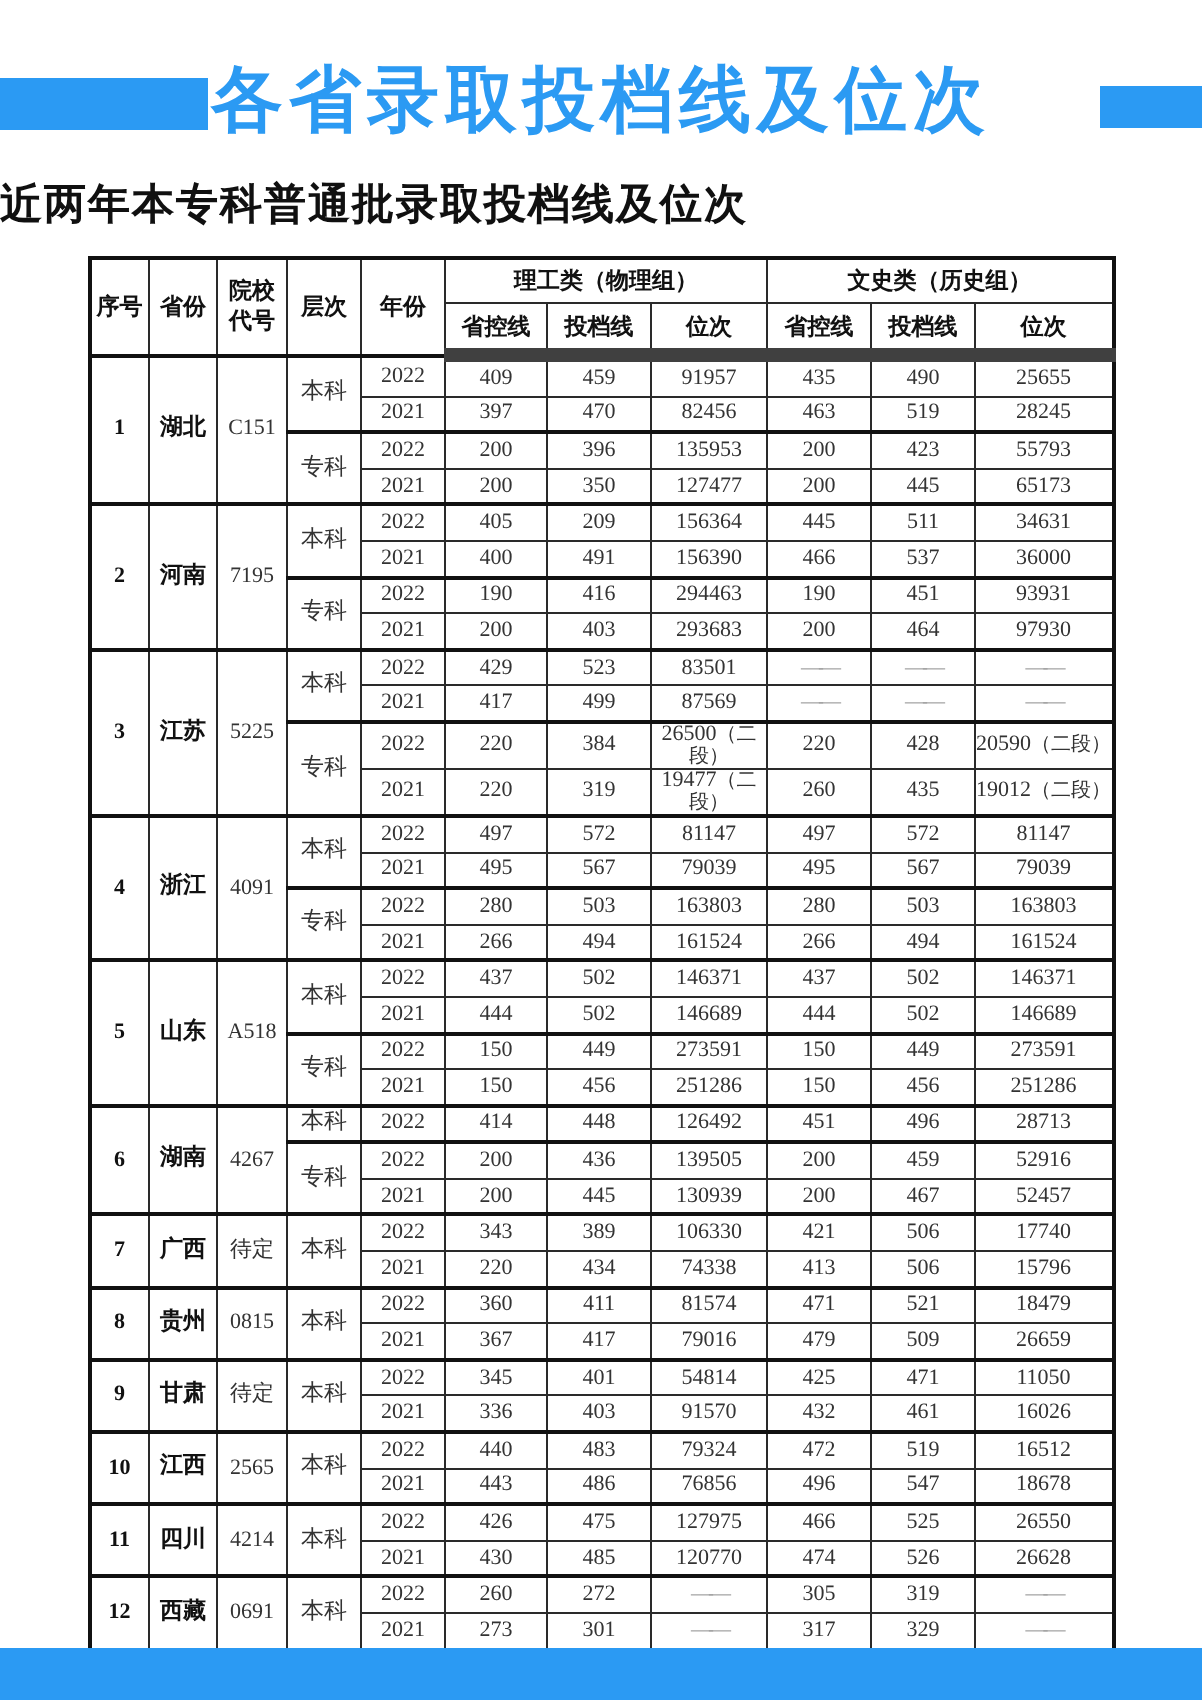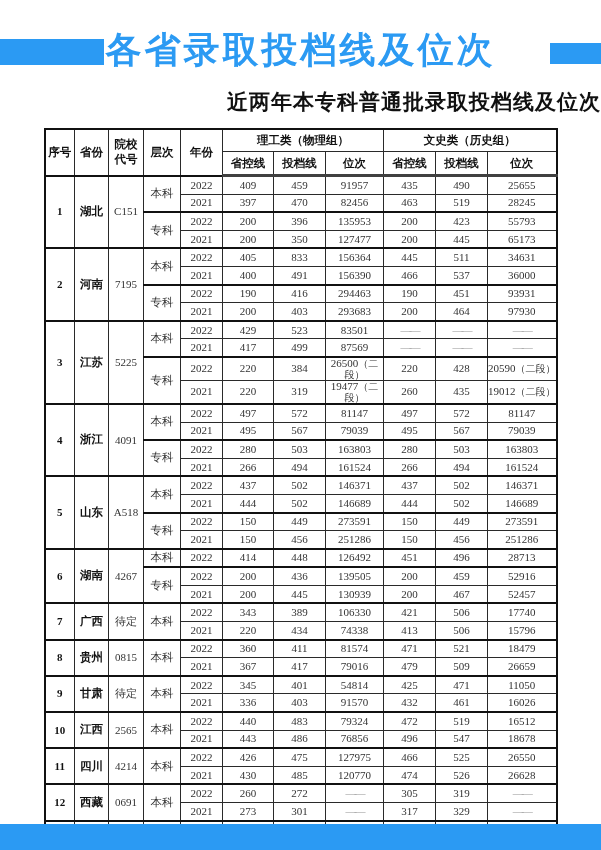--- a/index.html
+++ b/index.html
@@ -8,33 +8,33 @@
     font-family:"Liberation Sans", sans-serif;
   }
   .header-band{position:relative;height:74px;}
   .bar-left{position:absolute;left:0;top:39px;width:104px;height:26px;background:#2b9af3;}
   .bar-right{position:absolute;right:0;top:43px;width:51px;height:21px;background:#2b9af3;}
   .main-title{
     margin:0;position:absolute;left:0;right:0;top:32px;text-align:center;
     font-size:36px;font-weight:bold;color:#2b9af3;letter-spacing:3px;line-height:1;
   }
   .subtitle{
-    margin:14px 0 0 0;text-align:right;font-size:21px;font-weight:bold;color:#101010;
+    margin:14px 0 0 0;text-align:left;font-size:21px;font-weight:bold;color:#101010;
     letter-spacing:1px;
   }
   table{
     border-collapse:collapse;table-layout:fixed;margin:12px auto 0 auto;
     border:2px solid #111;font-family:"Liberation Serif","DejaVu Serif",serif;
   }
   th,td{
     border:1px solid #2a2a2a;text-align:center;vertical-align:middle;padding:0;overflow:hidden;
   }
   thead th{font-size:11.5px;font-weight:bold;color:#111;}
   thead tr.group-row th{height:21px;}
-  thead tr.sub-row th{height:22px;border-bottom:3px solid #404040;margin-left:21px;}
+  thead tr.sub-row th{height:22px;border-bottom:7px solid #404040;margin-left:21px;}
   td{height:16.6px;font-size:11px;color:#333;line-height:1;}
   tbody.province-group{border-top:2px solid #111;}
   tr.level-start td{border-top:2px solid #111;}
   td.bold{font-weight:bold;color:#111;}
   td.cn{font-size:11.5px;}
   td.dash{color:#9a9a9a;letter-spacing:-2px;}
   .suffix{font-size:10px;letter-spacing:0;}
   .bottom-bar{position:absolute;left:0;bottom:0;width:601px;height:26px;background:#2b9af3;}
 </style>
 </head>
@@ -127,21 +127,21 @@
         </tr>
       </tbody>
       <tbody class="province-group">
         <tr class="level-start">
           <td rowspan="4" class="bold">2</td>
           <td rowspan="4" class="cn bold">河南</td>
           <td rowspan="4">7195</td>
           <td rowspan="2" class="cn">本科</td>
           <td>2022</td>
           <td>405</td>
-          <td>833</td>
+          <td>209</td>
           <td>156364</td>
           <td>445</td>
           <td>511</td>
           <td>34631</td>
         </tr>
         <tr>
           <td>2021</td>
           <td>400</td>
           <td>491</td>
           <td>156390</td>

